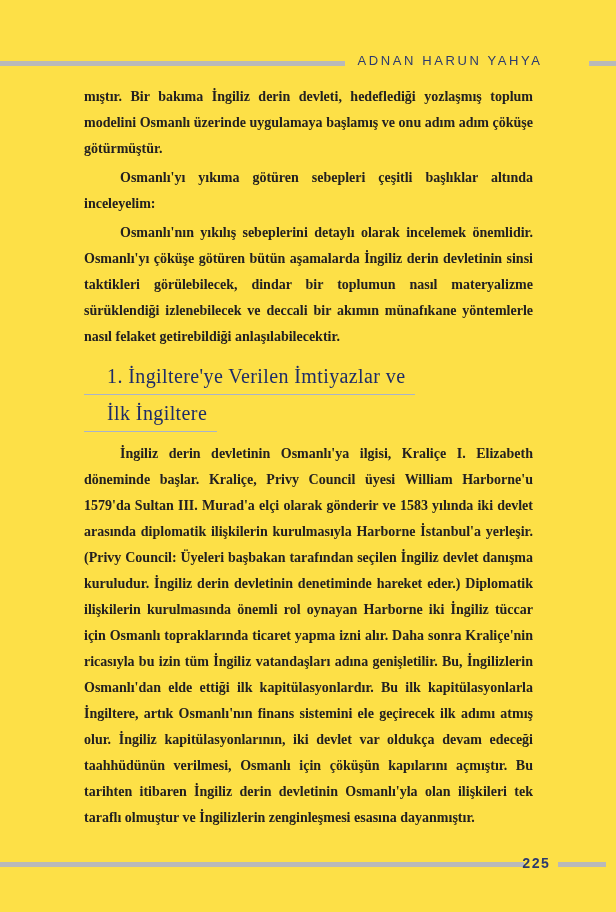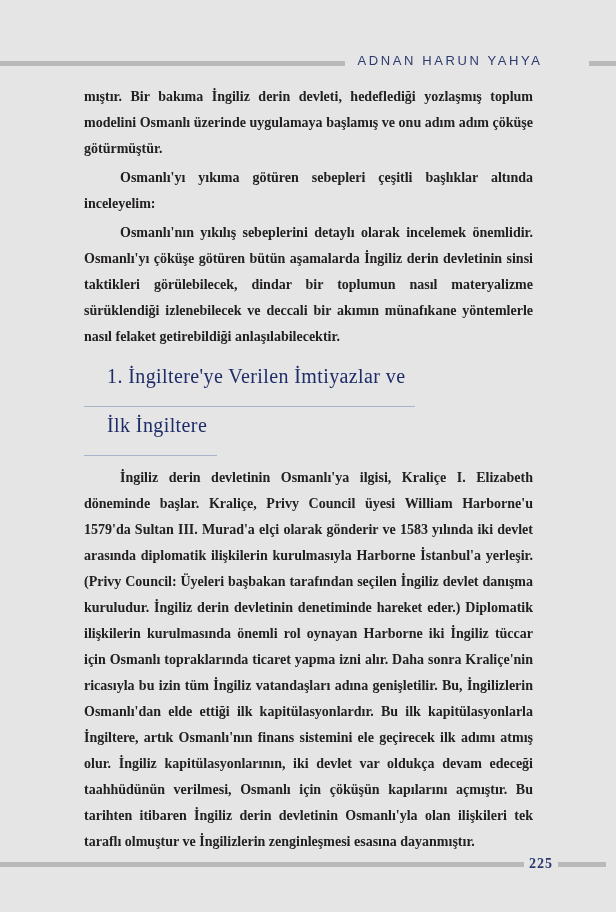--- a/index.html
+++ b/index.html
@@ -1,20 +1,20 @@
 <!DOCTYPE html>
 <html lang="tr"><head>
 <meta charset="utf-8">
 <style>
   html, body { margin: 0; padding: 0; background: #ffffff; }
   .page {
     position: relative;
     width: 616px;
     height: 912px;
-    background: #e5e5e5;
+    background: #fde047;
     font-family: "Liberation Serif", serif;
     overflow: hidden;
   }
 
   
   .header-rule-left {
     position: absolute; top: 61px; left: 0;
     width: 345px; height: 5px; background: #b9b9b9;
   }
   .header-rule-right {
@@ -39,40 +39,39 @@
   .para.continuation { text-indent: 0; }
 
   
   .section-heading { margin: 13px 0 9px 0; }
   .heading-line {
     display: table;
     font-family: "Liberation Serif", serif;
     font-size: 20px; line-height: 27px;
     letter-spacing: 0.4px;
     color: #1e2c68;
-    padding: 0 10px 16px 23px;
+    padding: 0 10px 4px 23px;
     border-bottom: 1.5px solid #a9b3c9;
     margin-bottom: 5px;
     text-indent: 0; text-align: left;
     white-space: nowrap;
   }
 
   
   .footer-rule-left {
     position: absolute; top: 862px; left: 0;
     width: 524px; height: 5px; background: #b9b9b9;
   }
   .footer-rule-right {
     position: absolute; top: 862px; left: 558px;
     width: 48px; height: 5px; background: #b9b9b9;
   }
   .page-number {
     position: absolute; top: 856px; left: 522px; width: 38px;
-    text-align: center;
-    font-family: Liberation Serif, serif;
+    font-family: Liberation Mono, monospace;
     font-size: 14px; font-weight: bold;
     letter-spacing: 1px;
     color: #2c3a6e;
   }
 </style>
 </head>
 <body>
 
 <div class="page">
 

